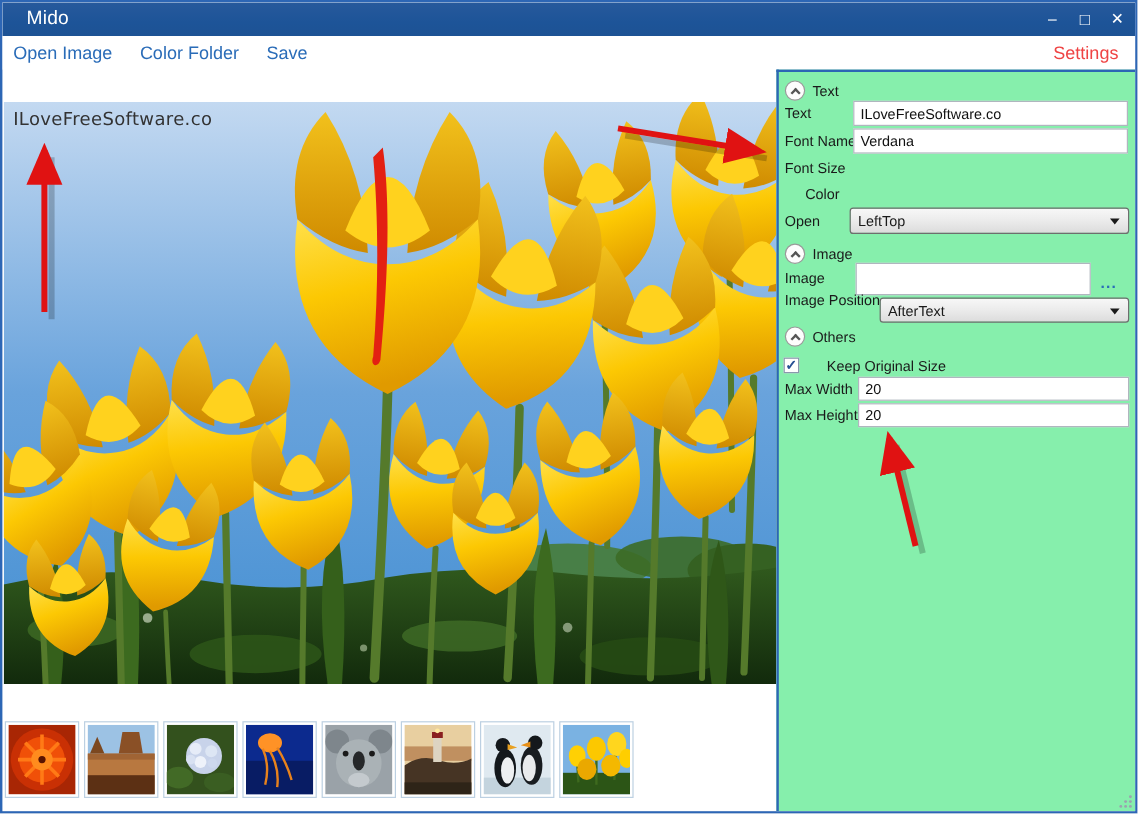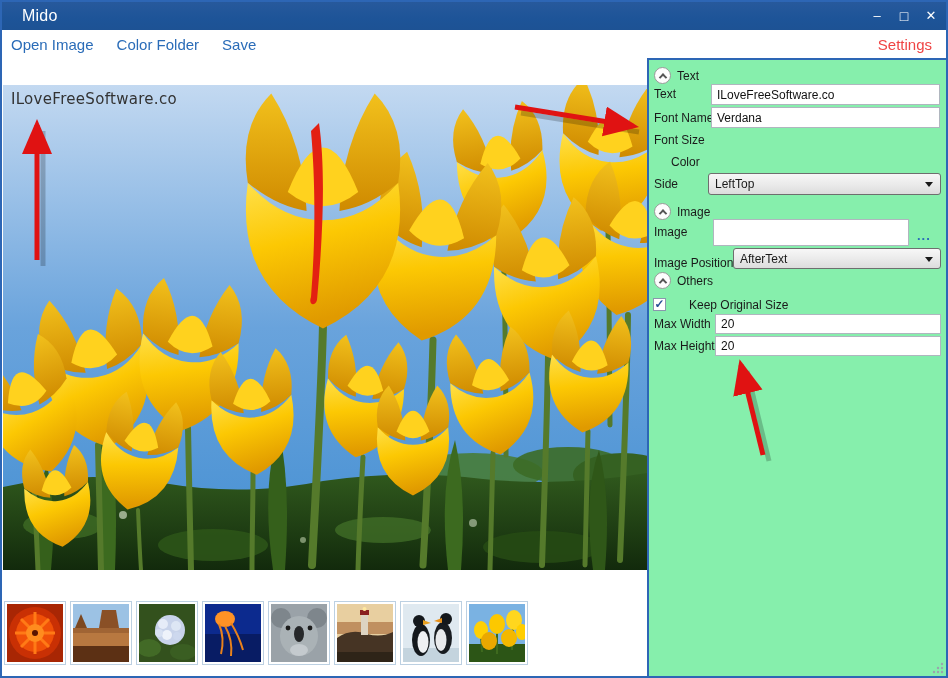--- a/index.html
+++ b/index.html
@@ -224,38 +224,38 @@
     <span class="plabel" style="left:5px; top:27px;">Text</span>
     <input class="pinput" style="left: 62px; top: 24px; width: 229px; height: 21px;" value="ILoveFreeSoftware.co">
 
     <span class="plabel" style="left:5px; top:51px;">Font Name</span>
     <input class="pinput" style="left: 62px; top: 47px; width: 229px; height: 21px;" value="Verdana">
 
     <span class="plabel" style="left:5px; top:73px;">Font Size</span>
 
     <span class="plabel" style="left:22px; top:95px;">Color</span>
 
-    <span class="plabel" style="left:5px; top:117px;">Side</span>
+    <span class="plabel" style="left:5px; top:117px;">Open</span>
     <div class="combo" style="left:59px; top:113px; width:233px; height:22px;">
       <span>LeftTop</span>
       <span class="carrow"></span>
     </div>
 
     <div class="expander" style="left:5px; top:143px;">
       <span class="exp-circle">
           <span class="chev"></span>
         </span>
       <span class="exp-label">Image</span>
     </div>
 
     <span class="plabel" style="left:5px; top:165px;">Image</span>
     <input class="pinput" style="left: 64px; top: 159px; width: 196px; height: 27px;" value="">
     <span class="browse" style="left:268px; top:168px;">...</span>
 
-    <span class="plabel" style="left:5px; top:196px;text-align:center;">Image Position</span>
+    <span class="plabel" style="left:5px; top:183px;text-align:center;">Image Position</span>
     <div class="combo" style="left:84px; top:188px; width:208px; height:21px;">
       <span>AfterText</span>
       <span class="carrow"></span>
     </div>
 
     <div class="expander" style="left:5px; top:212px;">
       <span class="exp-circle">
           <span class="chev"></span>
         </span>
       <span class="exp-label">Others</span>

